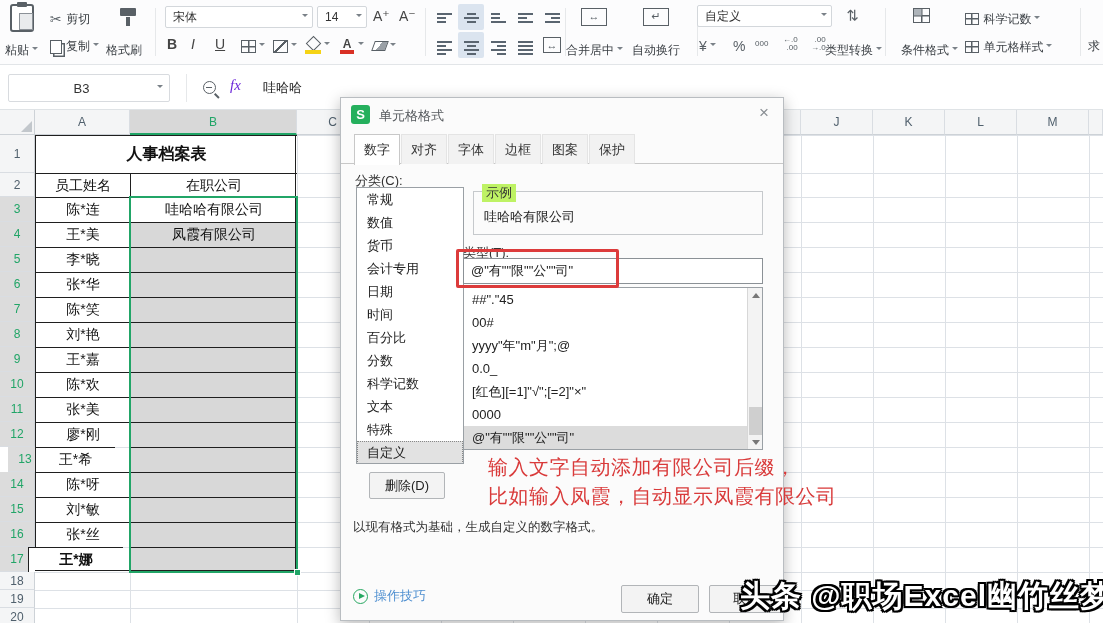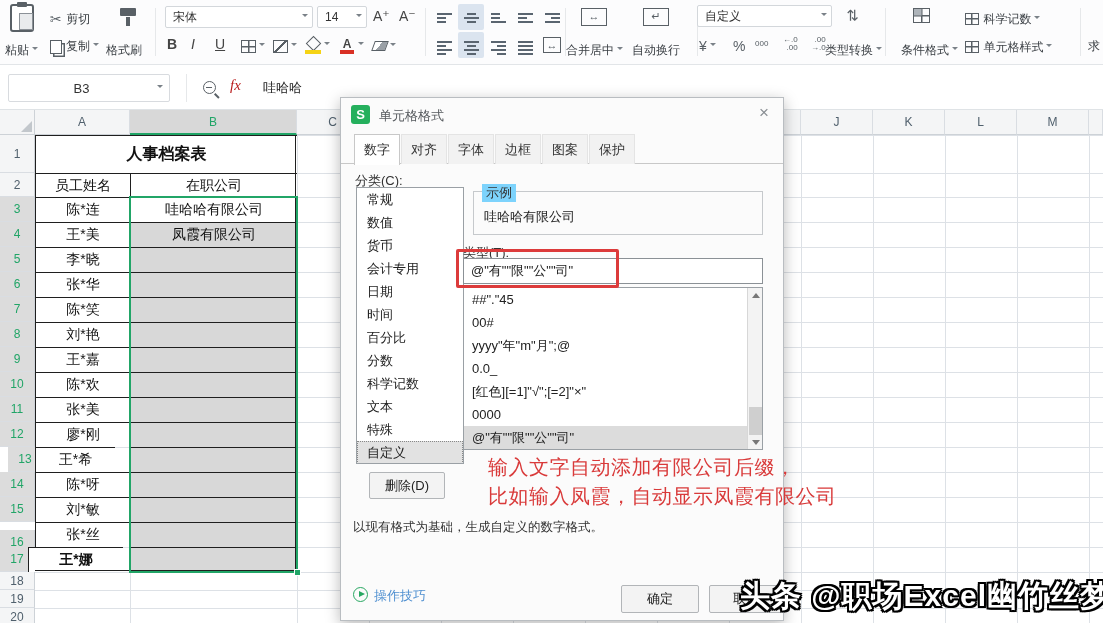--- a/index.html
+++ b/index.html
@@ -55,21 +55,21 @@
      background:linear-gradient(#596066 0 0) 50% 0/1.5px 100% no-repeat, linear-gradient(#596066 0 0) 0 50%/100% 1.5px no-repeat; }
 
   
   .fbar { position:absolute; left:0; top:65px; width:1103px; height:45px; background:#fff; border-bottom:1px solid #dfe3e6; }
   .namebox { position:absolute; left:8px; top:9px; width:162px; height:28px; border:1px solid #d8dbdf; border-radius:2px; background:#fff; display:flex; align-items:center; }
   .namebox .ref { flex:1; text-align:center; font-size:13px; color:#333; }
   .fsep { position:absolute; left:186px; top:9px; width:1px; height:28px; background:#e6e8ea; }
   .icon-zoommag { position:relative; width:13px; height:13px; border:1.5px solid #596066; border-radius:50%; }
   .icon-zoommag:before { content:""; position:absolute; left:2px; top:4.5px; width:6px; height:1.5px; background:#596066; }
   .icon-zoommag:after { content:""; position:absolute; right:-5px; bottom:-3px; width:6px; height:1.5px; background:#596066; transform:rotate(45deg); }
-  .fx { font-size:15px; font-style:italic; font-family:"Liberation Serif","DejaVu Serif",serif; color:#b91c1c; }
+  .fx { font-size:15px; font-style:italic; font-family:"Liberation Serif","DejaVu Serif",serif; color:#6d28d9; }
   .fval { font-size:13px; color:#222; }
 
   
   .sheet { position:absolute; inset:0; }
   .corner { position:absolute; left:0; top:110px; width:35px; height:25px; background:#f4f5f6; border-right:1px solid #cdd2d7; border-bottom:1px solid #cdd2d7; }
   .corner:after { content:""; position:absolute; right:2px; bottom:2px; border-style:solid; border-width:0 0 11px 11px; border-color:transparent transparent #c2c7cc transparent; }
   .colhdr { position:absolute; top:110px; height:25px; background:#f4f5f6; border-right:1px solid #d9dde2; border-bottom:1px solid #cdd2d7; font-size:12px; color:#50606d; display:flex; align-items:center; justify-content:center; }
   .colhdr.selhdr { background:#d8d8d8; color:#21a567; border-bottom:2px solid #21a567; }
   .rowhdr { position:absolute; left:0; width:35px; background:#f4f5f6; border-right:1px solid #cdd2d7; border-bottom:1px solid #d9dde2; font-size:12px; color:#50606d; display:flex; align-items:center; justify-content:center; }
   .rowhdr.selhdr { background:#dcdcdc; color:#21a567; }
@@ -89,33 +89,33 @@
   .dlg-name { position:absolute; left:38px; top:9px; color:#55595d; }
   .dlg-close { position:absolute; right:8px; top:4px; width:22px; height:22px; font-size:17px; color:#8a8f94; text-align:center; line-height:22px; }
   .tabstrip { position:absolute; left:0; top:36px; right:0; height:30px; border-bottom:1px solid #c8c8c8; padding-left:13px; }
   .tab { display:inline-block; width:46px; height:30px; line-height:30px; text-align:center; color:#333; border:1px solid #e4e4e4; border-bottom:none; background:#f2f2f2; margin-right:1px; }
   .tab.active { background:#fff; border-color:#c8c8c8; height:31px; position:relative; z-index:2; }
   .dlg-label { position:absolute; color:#333; }
   .listbox { position:absolute; background:#fff; border:1px solid #9aa0a5; overflow:hidden; }
   .cat-item { height:23px; line-height:23px; padding-left:10px; color:#222; }
   .cat-item.sel { background:#e2e2e2; outline:1px dotted #888; outline-offset:-1px; }
   .fieldset { position:absolute; border:1px solid #c6c9cc; }
-  .legend { position:absolute; top:-8px; left:8px; background:#7dd3fc; padding:0 4px; color:#333; }
+  .legend { position:absolute; top:-8px; left:8px; background:#bef264; padding:0 4px; color:#333; }
   .textinput { position:absolute; background:#fff; border:1px solid #8b9196; display:flex; align-items:center; padding-left:7px; color:#222; }
   .redbox { position:absolute; border:3px solid #dc3b3b; border-radius:2px; pointer-events:none; z-index:6; }
   .fmt-item { height:23px; line-height:23px; padding-left:8px; color:#222; white-space:nowrap; }
   .fmt-item.sel { background:#dcdcdc; }
   .sbar { position:absolute; right:0; top:0; bottom:0; width:15px; background:#f3f3f3; border-left:1px solid #d7d7d7; }
   .sarrow { position:absolute; left:0; width:15px; height:14px; display:flex; align-items:center; justify-content:center; }
   .tri-up { width:0; height:0; border:4px solid transparent; border-bottom:5px solid #777; margin-top:-4px; }
   .tri-dn { width:0; height:0; border:4px solid transparent; border-top:5px solid #777; margin-bottom:-4px; }
   .sthumb { position:absolute; left:1px; width:13px; background:#cfcfcf; }
   .dbtn { position:absolute; background:#f3f3f3; border:1px solid #b2b5b8; border-radius:2px; text-align:center; color:#222; }
   .annot { position:absolute; color:#d93a3a; font-size:20px; white-space:nowrap; z-index:7; letter-spacing:0.5px; }
-  .tips { position:absolute; display:flex; color:#4e8fd0; }
+  .tips { position:absolute; display:flex; align-items:center; color:#4e8fd0; }
   .icon-play { width:15px; height:15px; border:1.5px solid #28a862; border-radius:50%; position:relative; margin-right:6px; }
   .icon-play:after { content:""; position:absolute; left:4.5px; top:3px; border-style:solid; border-width:3.5px 0 3.5px 6px; border-color:transparent transparent transparent #28a862; }
 
   .watermark { position:absolute; left:740px; top:576px; z-index:50; font-size:30px; font-weight:bold; color:#fff; white-space:nowrap; letter-spacing:1px;
      text-shadow:2px 2px 0 #000, -2px 2px 0 #000, 2px -2px 0 #000, -2px -2px 0 #000, 0 2px 0 #000, 2px 0 0 #000, 0 -2px 0 #000, -2px 0 0 #000; }
 </style>
 </head>
 <body>
 
 <div class="app">
@@ -408,21 +408,21 @@
       <div class="rowhdr selhdr" style="top: 272px; height: 25px;">6</div>
       <div class="rowhdr selhdr" style="top: 297px; height: 25px;">7</div>
       <div class="rowhdr selhdr" style="top: 322px; height: 25px;">8</div>
       <div class="rowhdr selhdr" style="top: 347px; height: 25px;">9</div>
       <div class="rowhdr selhdr" style="top: 372px; height: 25px;">10</div>
       <div class="rowhdr selhdr" style="top: 397px; height: 25px;">11</div>
       <div class="rowhdr selhdr" style="top: 422px; height: 25px;">12</div>
       <div class="rowhdr selhdr" style="top: 447px; height: 25px; margin-left: 8px;">13</div>
       <div class="rowhdr selhdr" style="top: 472px; height: 25px;">14</div>
       <div class="rowhdr selhdr" style="top: 497px; height: 25px;">15</div>
-      <div class="rowhdr selhdr" style="top: 522px; height: 25px; margin-top: 8px;">16</div>
+      <div class="rowhdr selhdr" style="top: 522px; height: 25px;">16</div>
       <div class="rowhdr selhdr" style="top: 547px; height: 25px;">17</div>
       <div class="rowhdr" style="top: 572px; height: 18px;">18</div>
       <div class="rowhdr" style="top: 590px; height: 18px;">19</div>
       <div class="rowhdr" style="top: 608px; height: 18px;">20</div>
       <div class="cell title" style="left: 35px; top: 135px; width: 262px; height: 38px;">人事档案表</div>
       <div class="cell" style="left: 35px; top: 173px; width: 95px; height: 24px;">员工姓名</div>
       <div class="cell" style="left: 130px; top: 173px; width: 167px; height: 24px;">在职公司</div>
       <div class="cell" style="left: 35px; top: 197px; width: 95px; height: 25px;">陈*连</div>
       <div class="cell" style="left: 130px; top: 197px; width: 167px; height: 25px;">哇哈哈有限公司</div>
       <div class="cell" style="left: 35px; top: 222px; width: 95px; height: 25px;">王*美</div>

